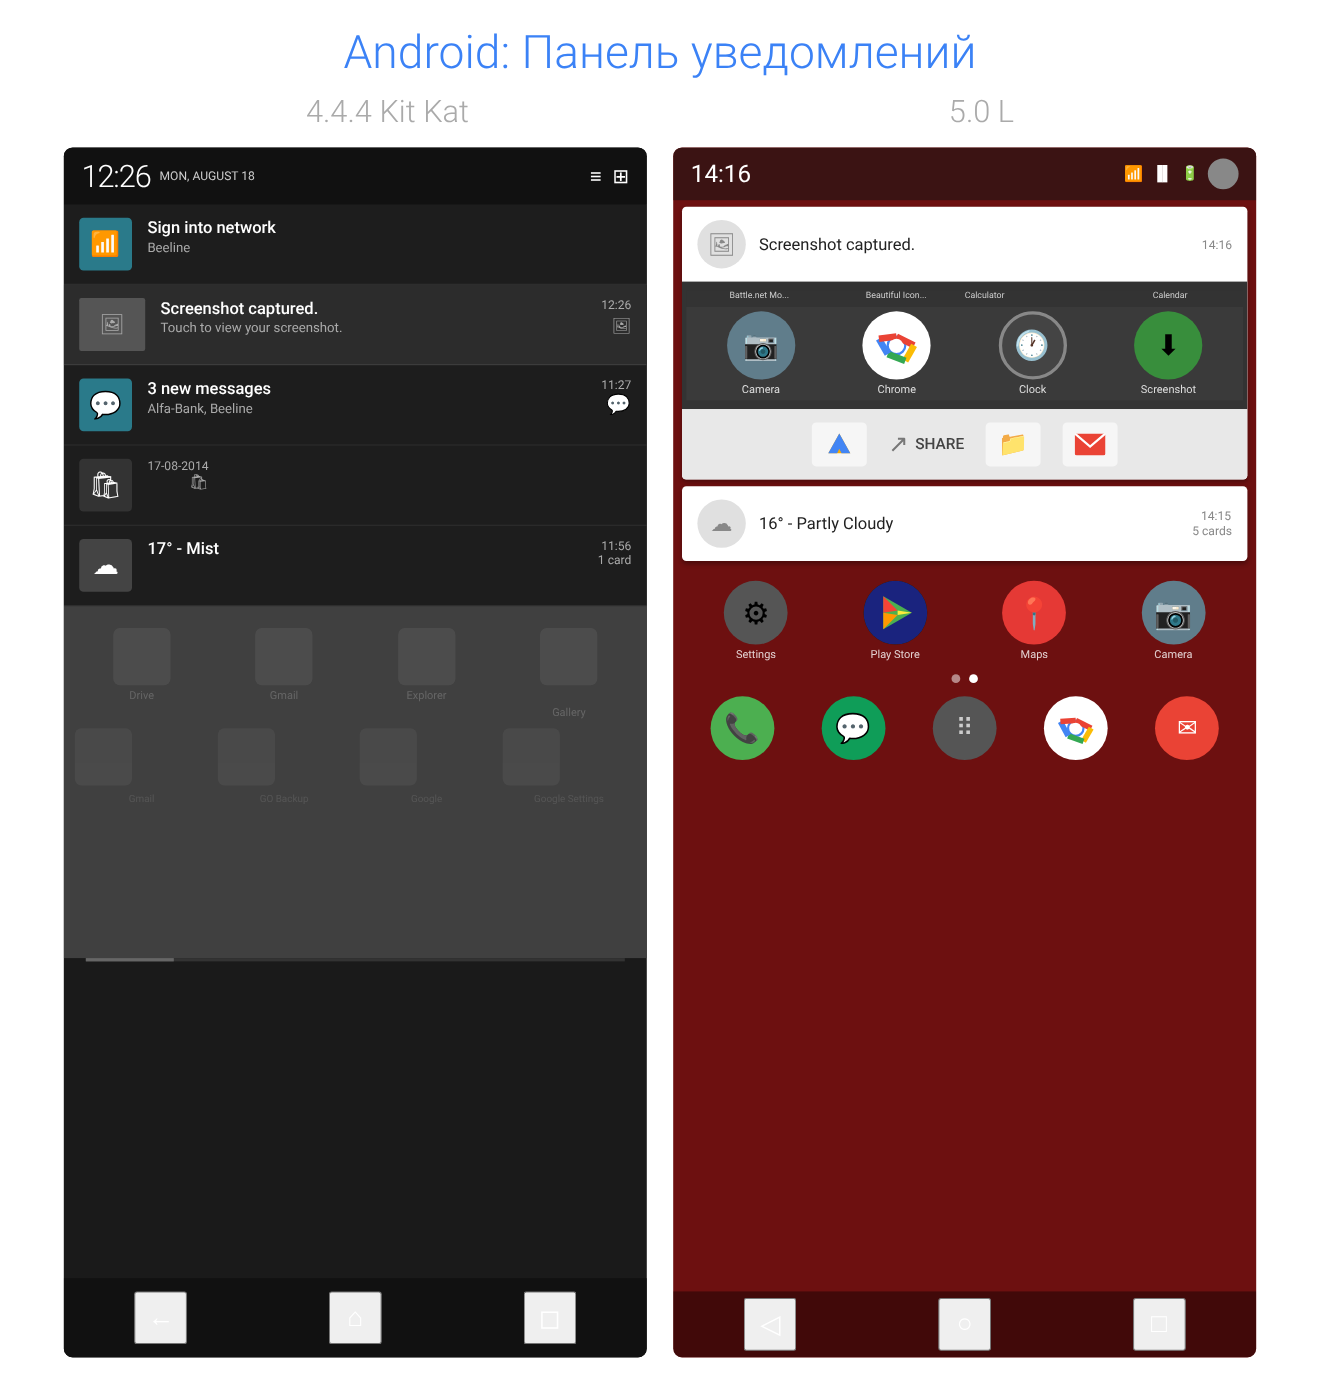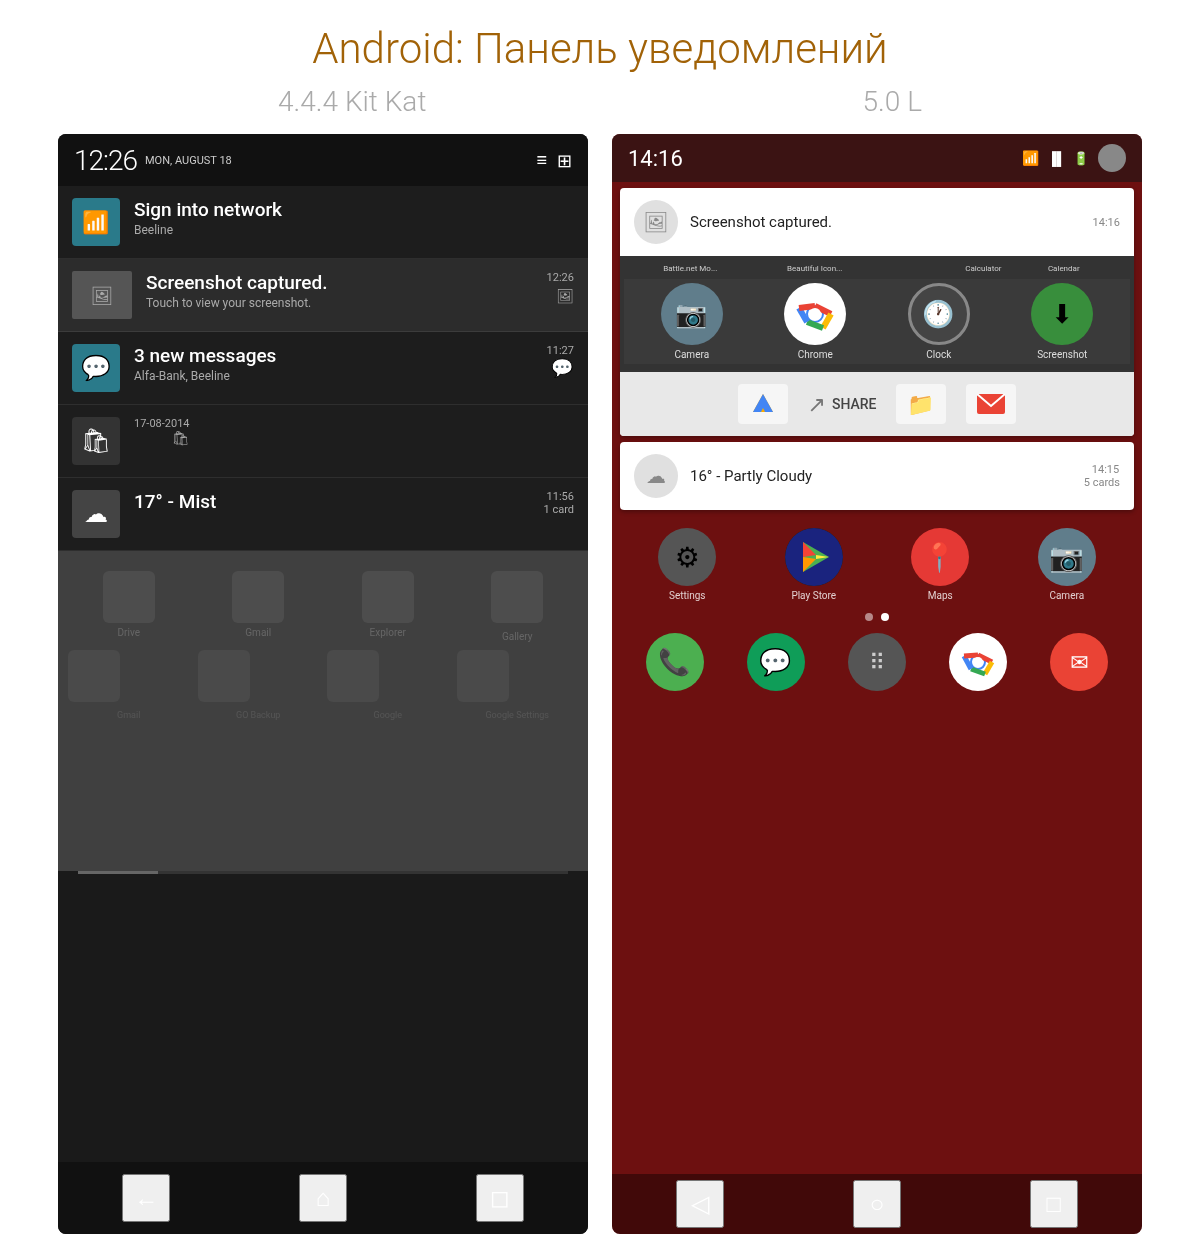--- a/index.html
+++ b/index.html
@@ -8,21 +8,21 @@
       height: 1260px;
       background: #fff;
       font-family: 'Roboto', Arial, sans-serif;
       overflow: hidden;
     }
 
     .page-title {
       text-align: center;
       font-size: 42px;
       font-weight: 300;
-      color: #a16207;
+      color: #3b82f6;
       padding: 24px 0 8px;
     }
 
     .version-labels {
       display: flex;
       justify-content: space-around;
       font-size: 28px;
       color: #aaa;
       font-weight: 300;
       padding: 4px 60px 16px;
@@ -104,21 +104,21 @@
     .kitkat .notif-icon.signal { background: #2a7a8a; }
     .kitkat .notif-icon.messages { background: #2a7a8a; }
     .kitkat .notif-icon.store { background: #333; }
     .kitkat .notif-icon.weather { background: #444; }
 
     .kitkat .notif-content {
       flex: 1;
     }
 
     .kitkat .notif-title {
-      font-size: 19px;
+      font-size: 15px;
       font-weight: 500;
       color: #fff;
     }
 
     .kitkat .notif-sub {
       font-size: 12px;
       color: #aaa;
       margin-top: 2px;
     }
 
@@ -468,21 +468,21 @@
           <span style="font-size:10px;color:#aaa;">Drive</span>
         </div>
         <div style="display:flex;flex-direction:column;align-items:center;gap:4px;">
           <div style="width:52px;height:52px;background:rgba(255,255,255,0.2);border-radius:6px;"></div>
           <span style="font-size:10px;color:#aaa;">Gmail</span>
         </div>
         <div style="display:flex;flex-direction:column;align-items:center;gap:4px;">
           <div style="width:52px;height:52px;background:rgba(255,255,255,0.2);border-radius:6px;"></div>
           <span style="font-size:10px;color:#aaa;">Explorer</span>
         </div>
-        <div style="display:flex;flex-direction:column;align-items:center;gap:8px;">
+        <div style="display:flex;flex-direction:column;align-items:center;gap:20px;">
           <div style="width:52px;height:52px;background:rgba(255,255,255,0.2);border-radius:6px;"></div>
           <span style="font-size:10px;color:#aaa;">Gallery</span>
         </div>
 
         <div style="width:52px;height:52px;background:rgba(255,255,255,0.15);border-radius:6px;"></div>
         <div style="width:52px;height:52px;background:rgba(255,255,255,0.15);border-radius:6px;"></div>
         <div style="width:52px;height:52px;background:rgba(255,255,255,0.15);border-radius:6px;"></div>
         <div style="width:52px;height:52px;background:rgba(255,255,255,0.15);border-radius:6px;"></div>
 
         <span style="font-size:9px;color:rgba(255,255,255,0.3);text-align:center;">Gmail</span>
@@ -524,21 +524,21 @@
           </div>
           <span class="card-title">Screenshot captured.</span>
           <span class="card-time">14:16</span>
         </div>
 
         <div class="app-grid-card">
 
           <div style="display:grid;grid-template-columns:repeat(4,1fr);padding:0 4px 6px;background:#333;">
             <span style="font-size:8px;color:#ccc;text-align:center;overflow:hidden;text-overflow:ellipsis;white-space:nowrap;">Battle.net Mo...</span>
             <span style="font-size:8px;color:#ccc;text-align:center;overflow:hidden;text-overflow:ellipsis;white-space:nowrap;">Beautiful Icon...</span>
-            <span style="font-size:8px;color:#ccc;text-align:right;overflow:hidden;text-overflow:ellipsis;white-space:nowrap;">Calculator</span>
+            <span style="font-size:8px;color:#ccc;text-align:left;overflow:hidden;text-overflow:ellipsis;white-space:nowrap;">Calculator</span>
             <span style="font-size:8px;color:#ccc;text-align:center;overflow:hidden;text-overflow:ellipsis;white-space:nowrap;">Calendar</span>
           </div>
 
           <div style="display:grid;grid-template-columns:repeat(4,1fr);gap:4px;padding:4px 8px;background:#3a3a3a;">
 
             <div style="display:flex;flex-direction:column;align-items:center;gap:4px;">
               <div style="width:62px;height:62px;border-radius:50%;background:#607d8b;display:flex;align-items:center;justify-content:center;font-size:26px;">📷</div>
               <span style="font-size:10px;color:#ddd;">Camera</span>
             </div>
 

